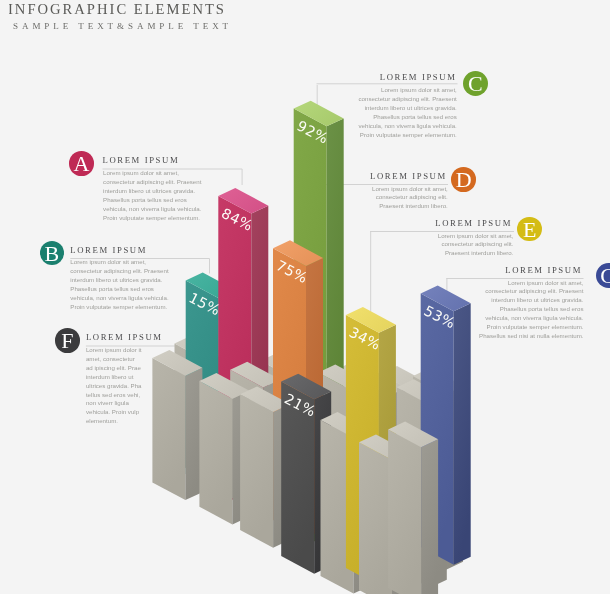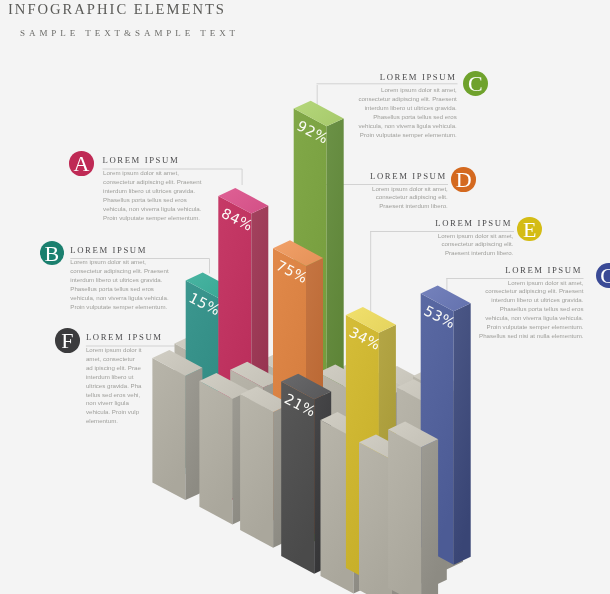--- a/index.html
+++ b/index.html
@@ -3,21 +3,21 @@
 <meta charset="utf-8">
 <style>
   html,body{margin:0;padding:0;}
   body{width:610px;height:594px;background:#f4f4f4;overflow:hidden;
        font-family:"Liberation Sans",sans-serif;position:relative;}
   #stage{position:absolute;left:9px;top:0;width:610px;height:594px;overflow:hidden;}
   .ttl{position:absolute;left:0;top:0;}
   .ttl h1{margin:0;position:absolute;left:-1px;top:1px;white-space:nowrap;
      font-family:"Liberation Serif",serif;font-size:14.6px;font-weight:400;
      letter-spacing:2.0px;color:#5a5a57;line-height:16px;}
-  .ttl h2{margin:11px;position:absolute;left:0px;top:17px;white-space:nowrap;
+  .ttl h2{margin:4px;position:absolute;left:0px;top:17px;white-space:nowrap;
      font-family:"Liberation Serif",serif;font-size:9px;font-weight:400;
      letter-spacing:3.95px;color:#6b6b68;line-height:11px;}
   svg{position:absolute;left:0;top:0;}
   .co{position:absolute;left:0;top:0;}
   .badge{position:absolute;border-radius:50%;
      font-family:"Liberation Serif",serif;color:#fff;text-align:center;
      font-weight:400;font-size:22px;letter-spacing:0;}
   .hd{position:absolute;font-family:Liberation Serif, serif;font-size:8.7px;
      letter-spacing:1.6px;color:#4b4b4d;white-space:nowrap;line-height:10px;}
   .bd{position:absolute;font-family:"Liberation Sans",sans-serif;font-size:6.15px;

